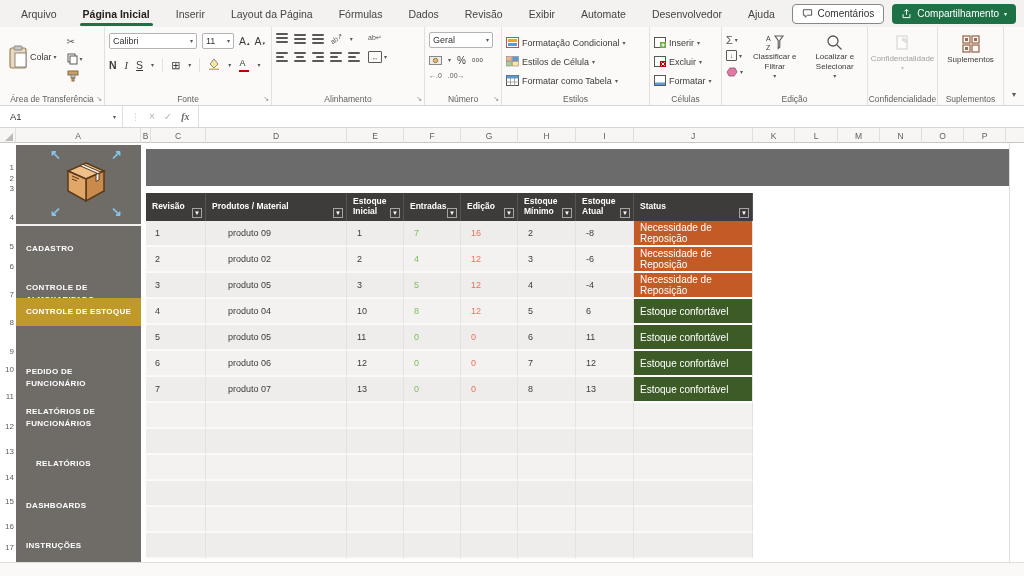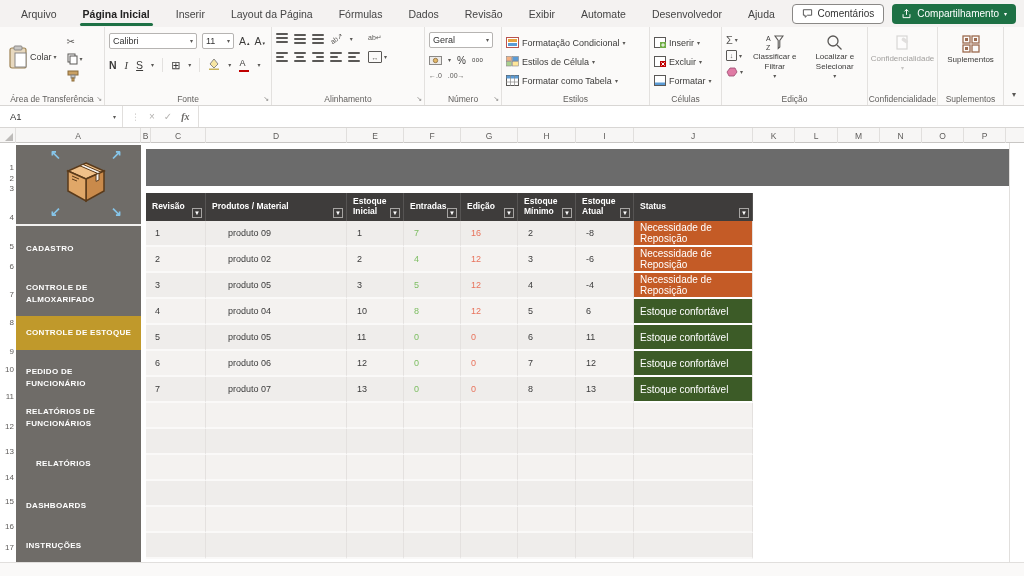--- a/index.html
+++ b/index.html
@@ -519,21 +519,21 @@
           <polygon points="20,3.4 38,11.2 35,12.6 17,4.8" fill="#F7F5F2" stroke="#5A3A1A" stroke-width="1"></polygon>
           <polygon points="33,13.5 36,12.2 36,19 33,20.4" fill="#F7F5F2" stroke="#5A3A1A" stroke-width="1"></polygon>
           <line x1="9" y1="15" x2="16" y2="18" stroke="#5A3A1A" stroke-width="1"></line>
           <line x1="9" y1="18" x2="14" y2="20" stroke="#5A3A1A" stroke-width="1"></line>
         </svg>
       </div>
       <div class="sb-sep"></div>
       <div id="sbitems">
           <div class="sb-item" style="top: 94px; height: 20px;">CADASTRO</div>
           <div class="sb-item" style="top: 134px; height: 30px;">CONTROLE DE ALMOXARIFADO</div>
-          <div class="sb-item active" style="top: 171px; height: 34px;">CONTROLE DE ESTOQUE</div>
+          <div class="sb-item active" style="top: 153px; height: 28px;">CONTROLE DE ESTOQUE</div>
           <div class="sb-item" style="top: 224px; height: 18px;">PEDIDO DE FUNCIONÁRIO</div>
           <div class="sb-item" style="top: 258px; height: 30px;">RELATÓRIOS DE FUNCIONÁRIOS</div>
           <div class="sb-item indent" style="top: 310px; height: 18px;">RELATÓRIOS</div>
           <div class="sb-item" style="top: 352px; height: 18px;">DASHBOARDS</div>
           <div class="sb-item" style="top: 392px; height: 18px;">INSTRUÇÕES</div>
         </div>
     </div>
 
     <div class="xtable" id="xtable">
         <div class="th">

